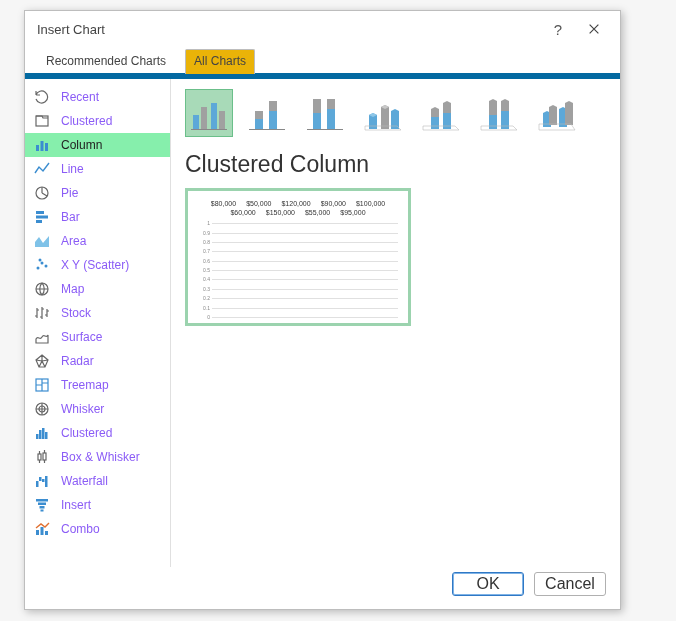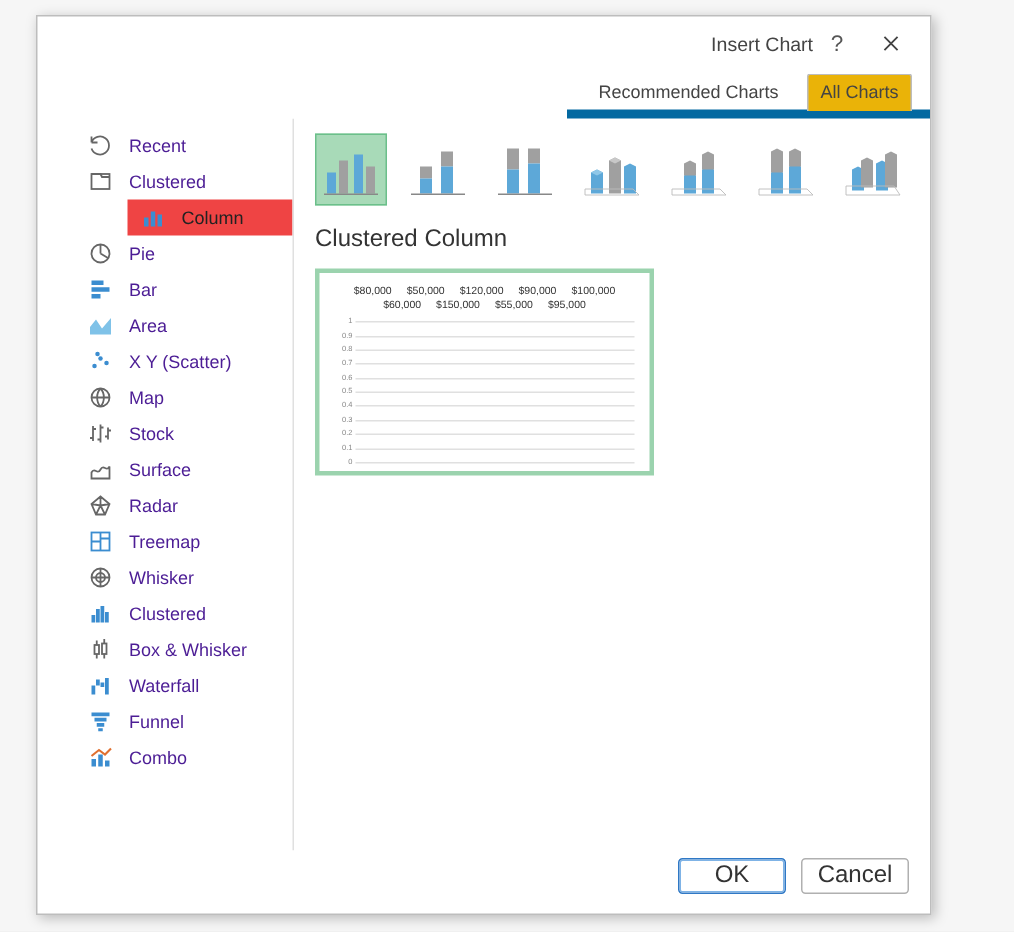--- a/index.html
+++ b/index.html
@@ -5,21 +5,21 @@
   * { box-sizing: border-box; margin: 0; padding: 0; font-family: "Segoe UI", Tahoma, sans-serif; }
   html, body { width: 676px; height: 621px; background: #e8e8e8; overflow: hidden; }
   .backdrop { position:absolute; inset:0; background:#f6f6f6; }
   .dialog {
     position: absolute;
     left: 24px; top: 10px;
     width: 597px; height: 600px;
     background: #fff;
     border: 1px solid #bdbdbd;
     box-shadow: 2px 2px 8px rgba(0,0,0,0.25);
-    display: flex; flex-direction: column; align-items: flex-end;
+    display: flex; flex-direction: column;
   }
   .titlebar {
     height: 36px; display: flex; align-items: center;
     padding: 0 6px 0 12px;
     font-size: 13px; color: #444;
   }
   .titlebar-spacer { flex: 1; }
   .titlebar-btn { width: 40px; height: 28px; display:flex;align-items:center;justify-content:center; color:#555; }
   .titlebar-btn svg { width:14px; height:14px; }
   .help-btn { font-size: 15px; color:#555; width:32px; text-align:center; }
@@ -39,38 +39,38 @@
   }
   .body {
     flex:1; display:flex; overflow:hidden;
   }
   .sidebar {
     width: 146px; border-right:1px solid #e0e0e0;
     padding: 6px 0; overflow:auto;
   }
   .side-item {
     height:24px; display:flex; align-items:center;
-    padding:0 8px; gap:10px; font-size:12px; color:#4c1d95;
+    padding:0 8px; gap:10px; font-size:12px; color:#8b5cf6;
     cursor:default;
   }
-  .side-item.selected { background:#ef4444; color:#222;margin-left:35px; }
+  .side-item.selected { background:#86efac; color:#222; }
   .side-icon { width:18px; height:18px; flex:none; display:flex;align-items:center;justify-content:center; }
   .side-icon svg { width:16px; height:16px; }
   .main {
     flex:1; padding: 10px 14px; overflow:auto;
   }
   .subtype-row { display:flex; gap:10px; margin-bottom:14px; }
   .subtype {
     width:48px; height:48px; border:1px solid transparent;
     display:flex;align-items:center;justify-content:center;
     background:#fff;
   }
   .subtype.selected { background:#a8dab8; border:1px solid #6bbf8a; }
   .subtype svg { width:40px; height:40px; }
-  .chart-title { font-size:16px; color:#333; margin-bottom:10px; font-weight:400; }
+  .chart-title { font-size:23px; color:#333; margin-bottom:10px; font-weight:400; }
   .preview {
     width: 226px; height: 138px;
     border: 3px solid #9bd3ae; background:#fff;
     padding: 8px 6px 6px 6px;
     display:flex; flex-direction:column;
   }
   .preview-labels {
     display:flex; flex-wrap:wrap; justify-content:center; gap:0 10px;
     font-size:7px; color:#333; line-height:1.3;
   }
@@ -137,20 +137,28 @@
             <svg viewBox="0 0 16 16" fill="#3b8dd0">
               <rect x="2" y="8" width="3" height="6"></rect>
               <rect x="6.5" y="4" width="3" height="10"></rect>
               <rect x="11" y="6" width="3" height="8"></rect>
             </svg>
           </span>
         <span>Column</span>
       </div>
       <div class="side-item">
         <span class="side-icon">
+            <svg viewBox="0 0 16 16" fill="none" stroke="#3b8dd0" stroke-width="1.4">
+              <path d="M1 12 L5 6 L9 10 L15 2"></path>
+            </svg>
+          </span>
+        <span>Line</span>
+      </div>
+      <div class="side-item">
+        <span class="side-icon">
             <svg viewBox="0 0 16 16" fill="none" stroke="#666" stroke-width="1.2">
               <circle cx="8" cy="8" r="6"></circle>
               <path d="M8 8 L8 2 M8 8 L13 11"></path>
             </svg>
           </span>
         <span>Pie</span>
       </div>
       <div class="side-item">
         <span class="side-icon">
             <svg viewBox="0 0 16 16" fill="#3b8dd0">
@@ -267,21 +275,21 @@
       </div>
       <div class="side-item">
         <span class="side-icon">
             <svg viewBox="0 0 16 16" fill="#3b8dd0">
               <rect x="2" y="2" width="12" height="2.5"></rect>
               <rect x="4" y="5.5" width="8" height="2.5"></rect>
               <rect x="5.5" y="9" width="5" height="2.5"></rect>
               <rect x="6.5" y="12.5" width="3" height="2"></rect>
             </svg>
           </span>
-        <span>Funnel</span>
+        <span>Insert</span>
       </div>
       <div class="side-item">
         <span class="side-icon">
             <svg viewBox="0 0 16 16">
               <g fill="#3b8dd0">
                 <rect x="2" y="9" width="3" height="5"></rect>
                 <rect x="6.5" y="6" width="3" height="8"></rect>
                 <rect x="11" y="10" width="3" height="4"></rect>
               </g>
               <path d="M2 7 L7 3 L11 6 L15 2" fill="none" stroke="#e07030" stroke-width="1.4"></path>

